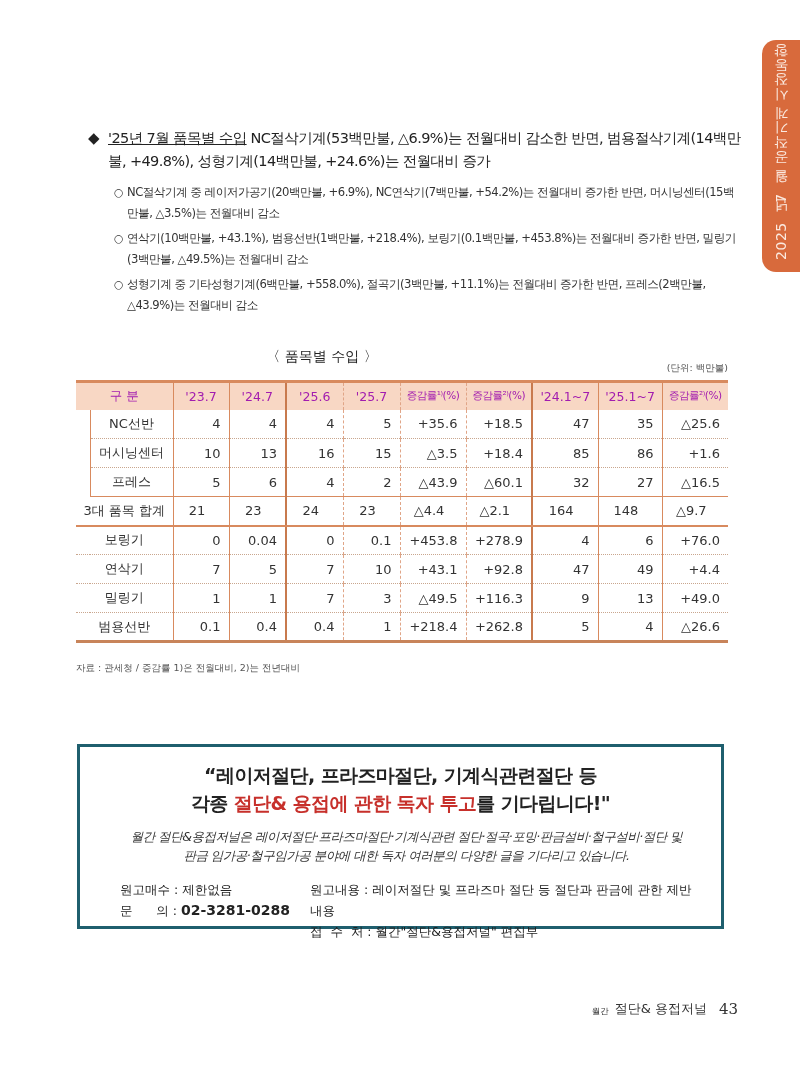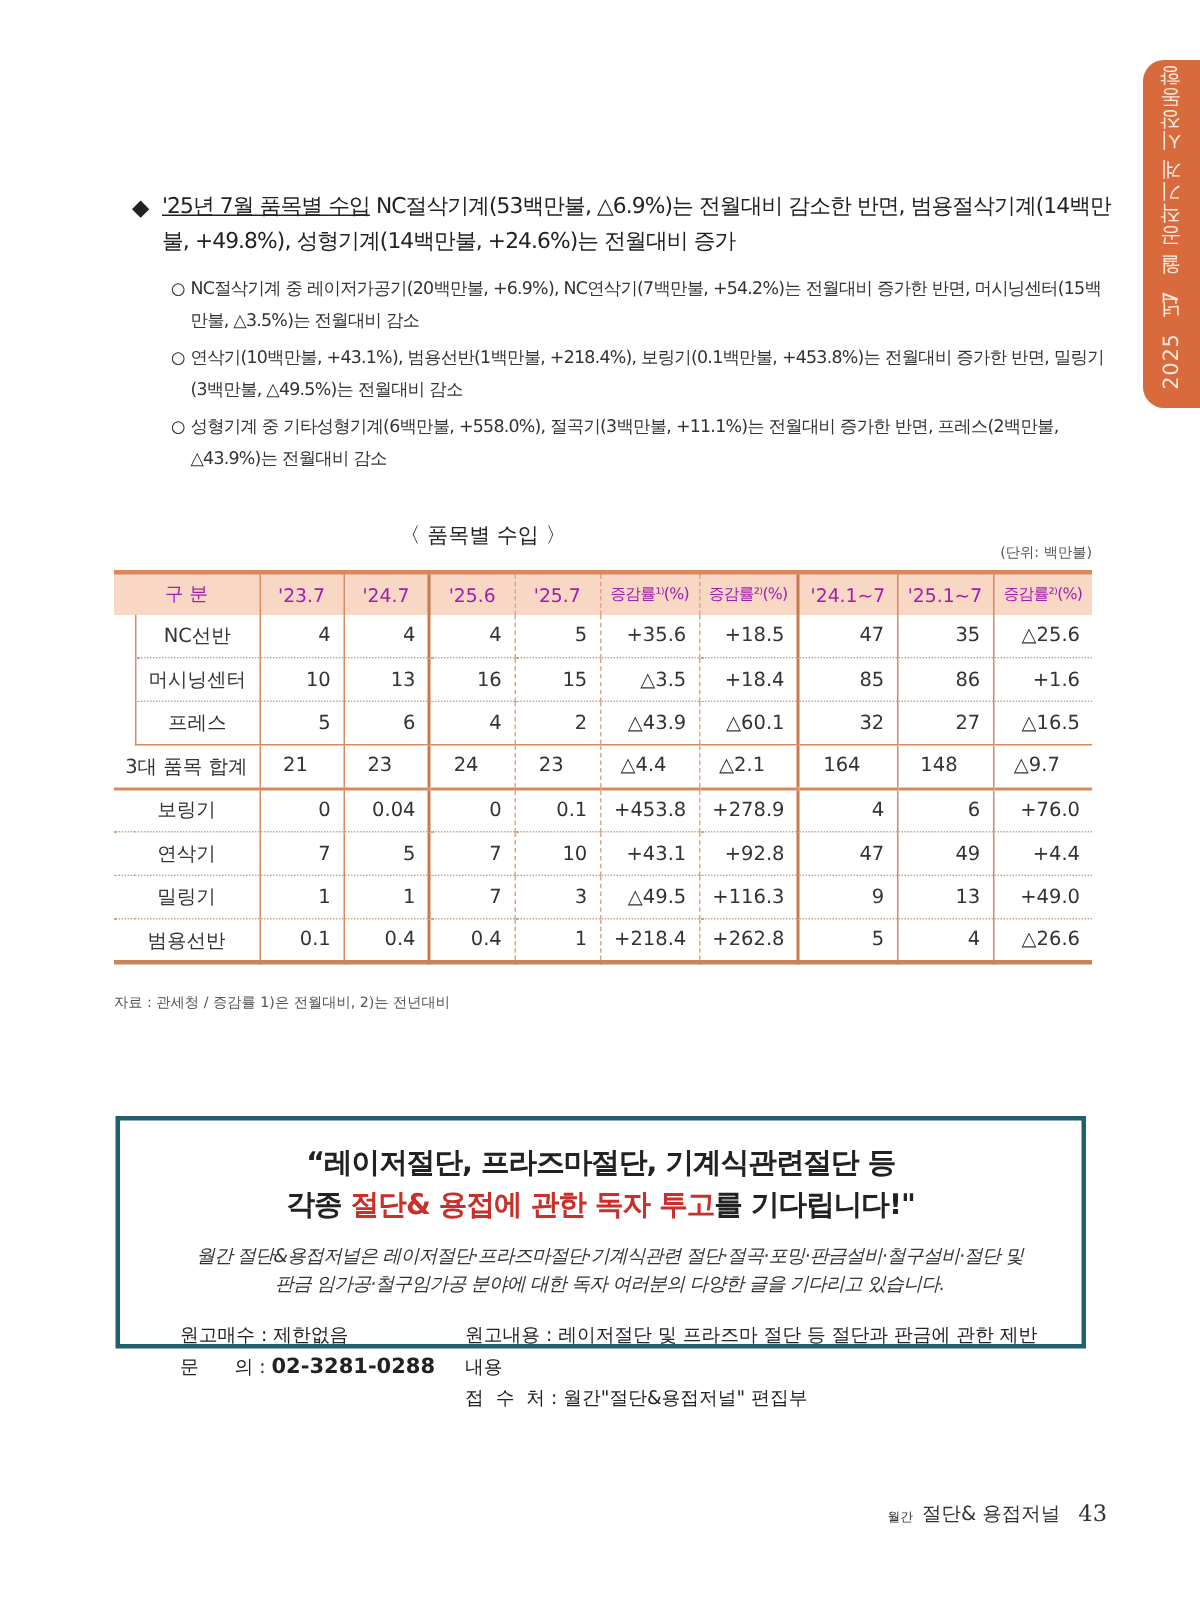--- a/index.html
+++ b/index.html
@@ -45,21 +45,21 @@
   .imports tr.row td { border-bottom: 1px dotted #c9a68e; }
   .imports tr.row.lastsub td { border-bottom: 1.5px solid #d88a5e; }
   .imports tr.total td { border-bottom: 2.5px solid #d88a5e; text-align: center; }
   .imports td.sublabel { position: relative; }
   .imports tr.sub td.sublabel { border-left: 1.5px solid #d88a5e; }
   .imports td.indent { width: 14px; border-left: none; padding: 0; border-bottom: none !important; }
 
   .source { position: absolute; left: 76px; top: 662px; font-size: 9.5px; color: #555; }
 
   .promo {
-    position: absolute; left: 77px; top: 744px; width: 647px; height: 155px;
+    position: absolute; left: 77px; top: 744px; width: 647px; height: 185px;
     border: 3px solid #1f5f6e; background: #fff;
   }
   .promo .headline { text-align: center; font-size: 19px; font-weight: bold; color: #222; line-height: 28px; margin-top: 14px; letter-spacing: -0.6px; }
   .promo .headline .red { color: #c7302b; }
   .promo .desc { text-align: center; font-size: 12.5px; font-style: italic; color: #333; line-height: 19px; margin-top: 10px; letter-spacing: -0.5px; padding-left: 12px; }
   .promo .info { position: absolute; left: 40px; top: 132px; width: 580px; font-size: 12.5px; color: #222; line-height: 21px; }
   .promo .info .col { position: absolute; top: 0; }
   .promo .info .col.right { left: 190px; }
   .promo .info .phone { font-weight: bold; font-size: 14px; }
 

